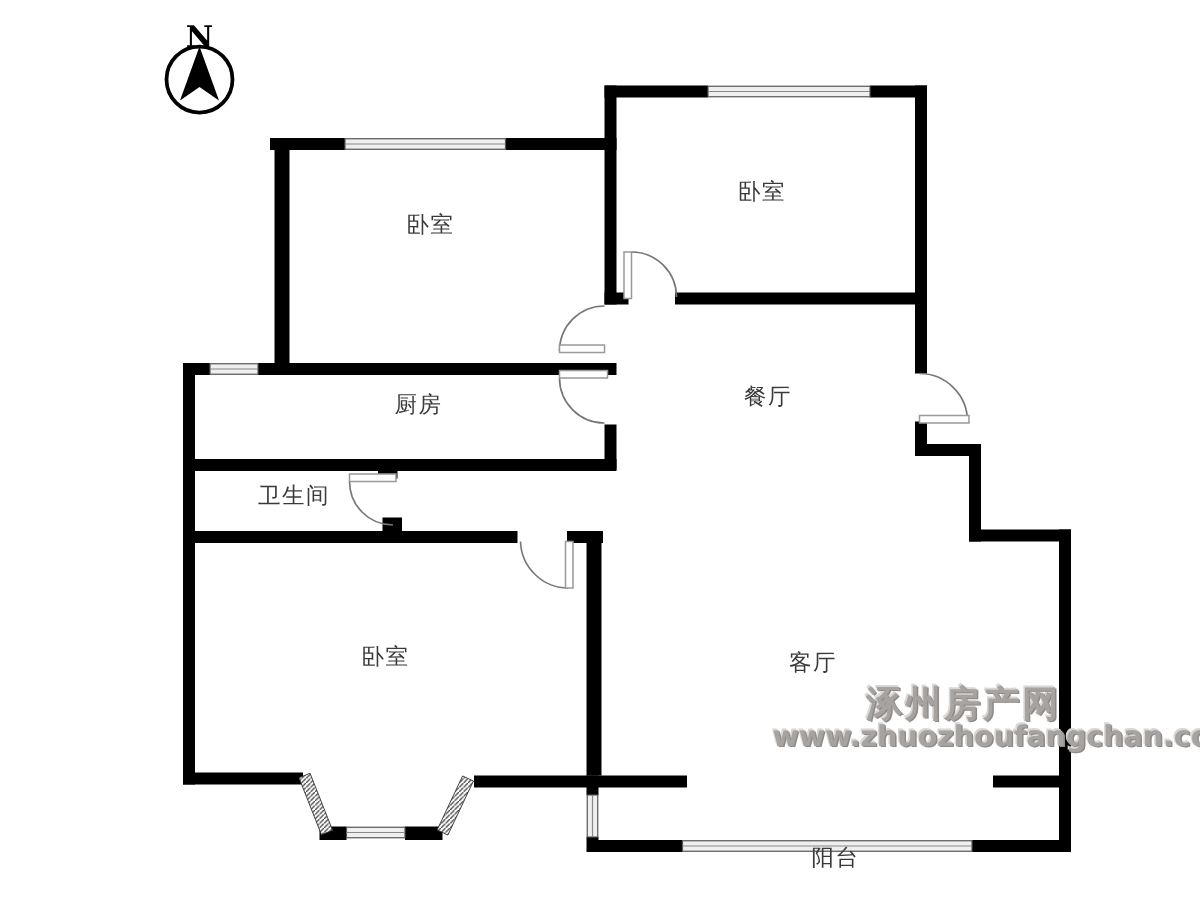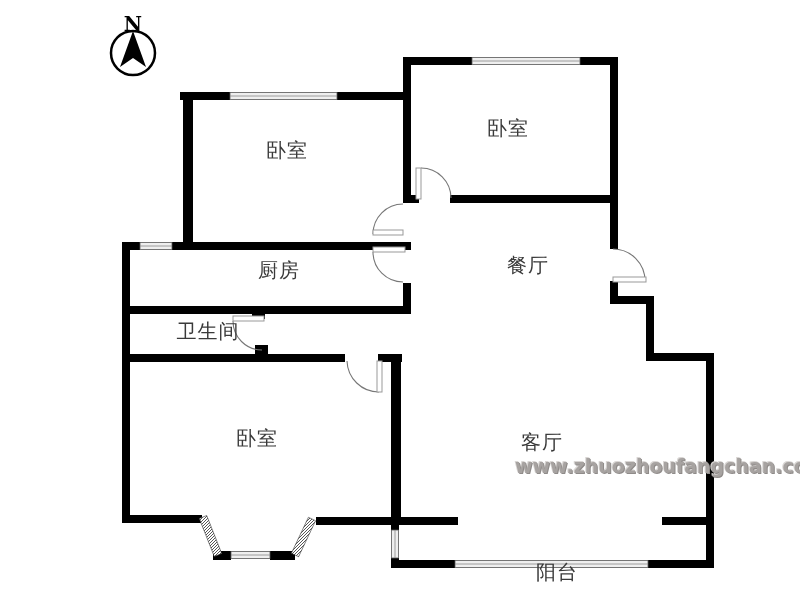--- a/index.html
+++ b/index.html
@@ -3,21 +3,21 @@
 <meta charset="utf-8">
 <style>
   html,body{margin:0;padding:0;background:#fff;}
   #stage{
     position:relative;width:800px;height:600px;background:#ffffff;overflow:hidden;
     font-family:"DejaVu Sans","Liberation Sans",sans-serif;
   }
   #plan-svg{position:absolute;left:0;top:0;}
   .room-label{
     position:absolute;transform:translate(-50%,-50%);
-    font-size:20px;color:#3a3a3a;letter-spacing:1px;white-space:nowrap;
+    font-size:15px;color:#3a3a3a;letter-spacing:1px;white-space:nowrap;
   }
   #watermark{
     position:absolute;left:515px;top:457px;width:255px;text-align:center;
     color:#a7a3a1;line-height:1.05;pointer-events:none;
   }
   #watermark .wm-line1{
     font-size:24px;font-weight:bold;letter-spacing:2px;
     text-shadow:1px 1px 0 #8f8b89,-1px -1px 0 #d9d6d4,0 0 1px #8f8b89;
   }
   #watermark .wm-line2{
@@ -136,22 +136,23 @@
       <polygon points="133,31 146,67 133,58 120,67" fill="#000"></polygon>
     </g>
   </svg>
 
   <div id="compass-n">N</div>
 
   <div class="room-label" style="left:287px;top:150px">卧室</div>
   <div class="room-label" style="left:508px;top:128px">卧室</div>
   <div class="room-label" style="left:257px;top:438px">卧室</div>
   <div class="room-label" style="left:279px;top:270px">厨房</div>
-  <div class="room-label" style="left:208px;top:331px">卫生间</div>
-  <div class="room-label" style="left:528px;top:265px">餐厅</div>
+  <div class="room-label" style="left:196px;top:331px">卫生间</div>
+  <div class="room-label" style="left:512px;top:265px">餐厅</div>
   <div class="room-label" style="left:542px;top:442px">客厅</div>
   <div class="room-label" style="left:557px;top:572px">阳台</div>
 
   <div id="watermark">
+    <div class="wm-line1">涿州房产网</div>
     <div class="wm-line2">www.zhuozhoufangchan.com</div>
   </div>
 
 </div>
 
 </body></html>

